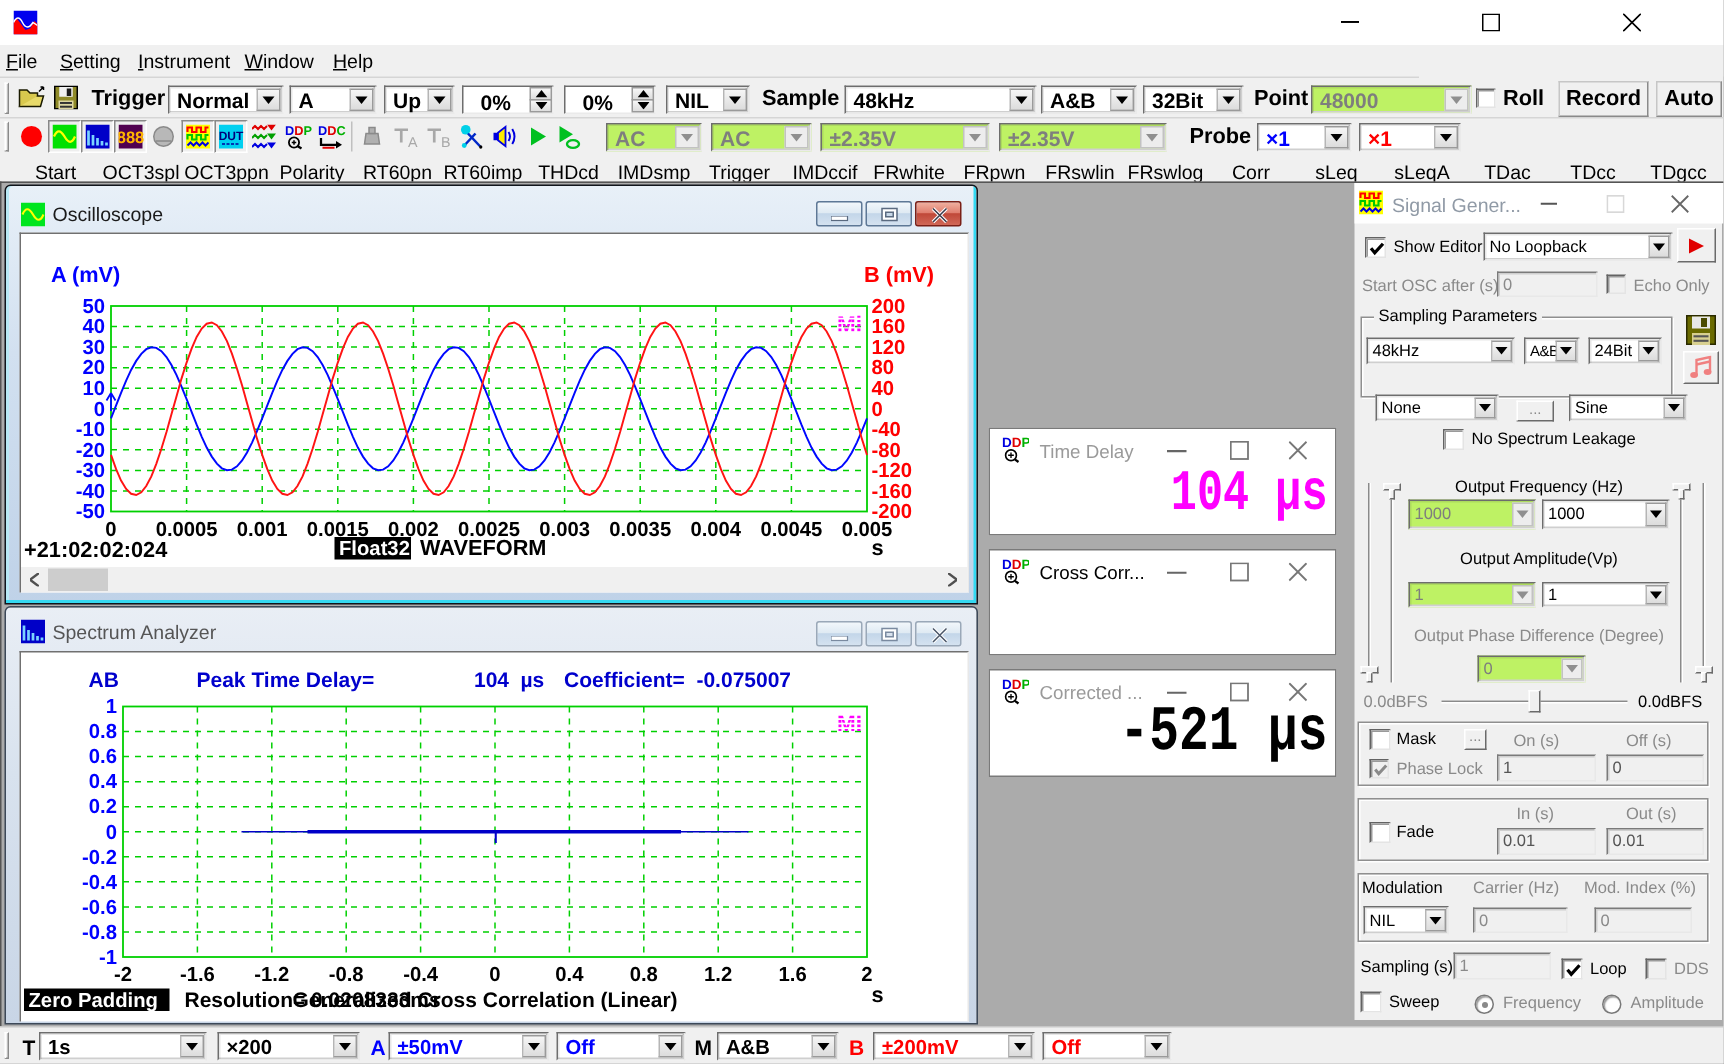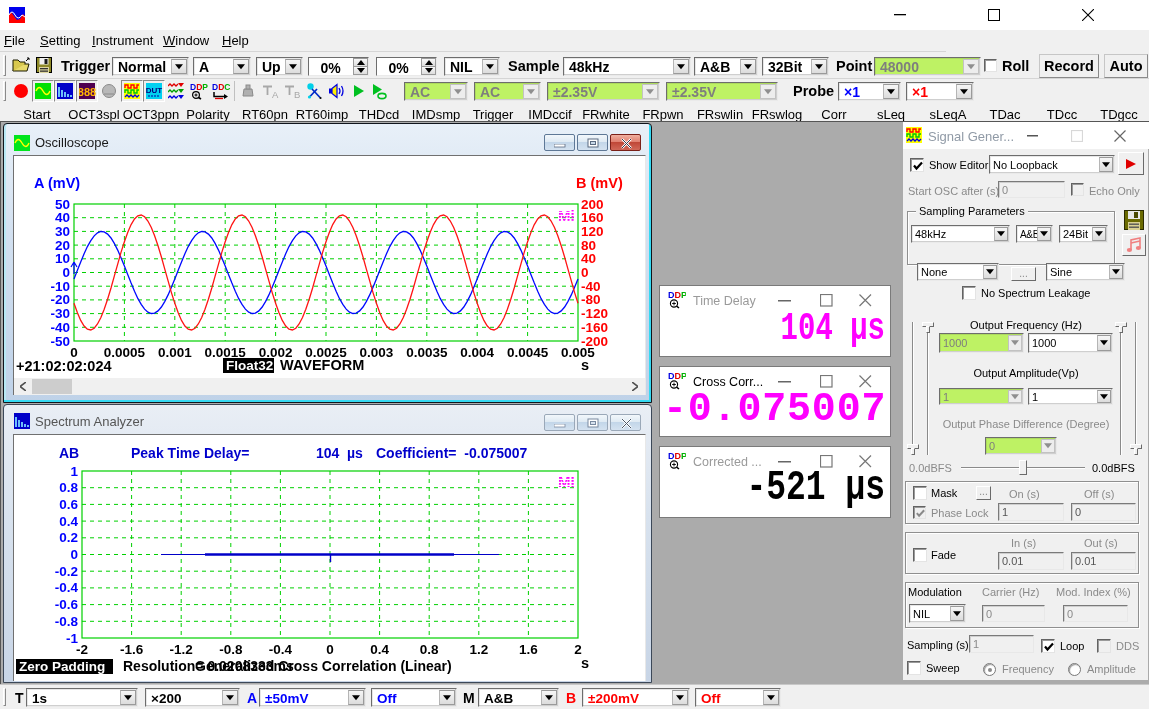--- a/index.html
+++ b/index.html
@@ -492,21 +492,20 @@
 <div class="ab" style="left:33px;top:8px;color:#000000;font-size:12.5px">Cross Corr...</div>
 <svg class="ab" style="left:118px;top:14px" width="14" height="2">
       <rect width="13" height="1.5" fill="#666"></rect>
     </svg>
     <svg class="ab" style="left:160px;top:8px" width="13" height="13">
       <rect x="0.5" y="0.5" width="11.5" height="11.5" fill="none" stroke="#777" stroke-width="1.2"></rect>
     </svg>
     <svg class="ab" style="left:199px;top:8px" width="13" height="13">
       <path d="M0.5 0.5 L12 12 M12 0.5 L0.5 12" stroke="#777" stroke-width="1.2"></path>
     </svg>
-<div class="ab" style="left:3px;bottom:4px;color:#ff00ff;font-family:'Liberation Mono',monospace;font-weight:bold;font-size:40px;letter-spacing:0.8px;white-space:pre">-0.075007</div>
 </div>
 <div class="ab" style="left:659px;top:446px;width:232px;height:72px;background:#fff;border:1px solid #7a7a7a">
 <svg class="ab" style="left:8px;top:4px" width="18" height="19">
       <text x="0" y="8" font-size="9px" font-weight="bold" font-family="Liberation Sans"><tspan fill="#0000e0">D</tspan><tspan fill="#e00000">D</tspan><tspan fill="#00b000">P</tspan></text>
       <circle cx="6" cy="13.5" r="3.6" fill="none" stroke="#000" stroke-width="1.1"></circle>
       <path d="M8.6 16.2 L11 18" stroke="#000" stroke-width="1.5"></path>
       <path d="M6 11.6 L6 15.4 M4.1 13.5 L7.9 13.5" stroke="#000" stroke-width="0.9"></path>
     </svg>
 <div class="ab" style="left:33px;top:8px;color:#9a9a9a;font-size:12.5px">Corrected ...</div>
 <svg class="ab" style="left:118px;top:14px" width="14" height="2">

